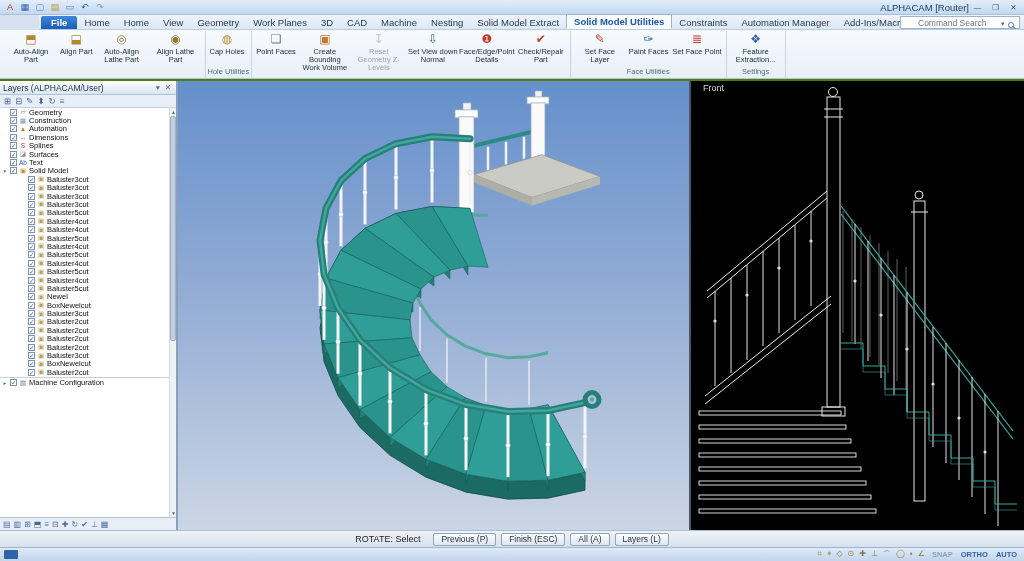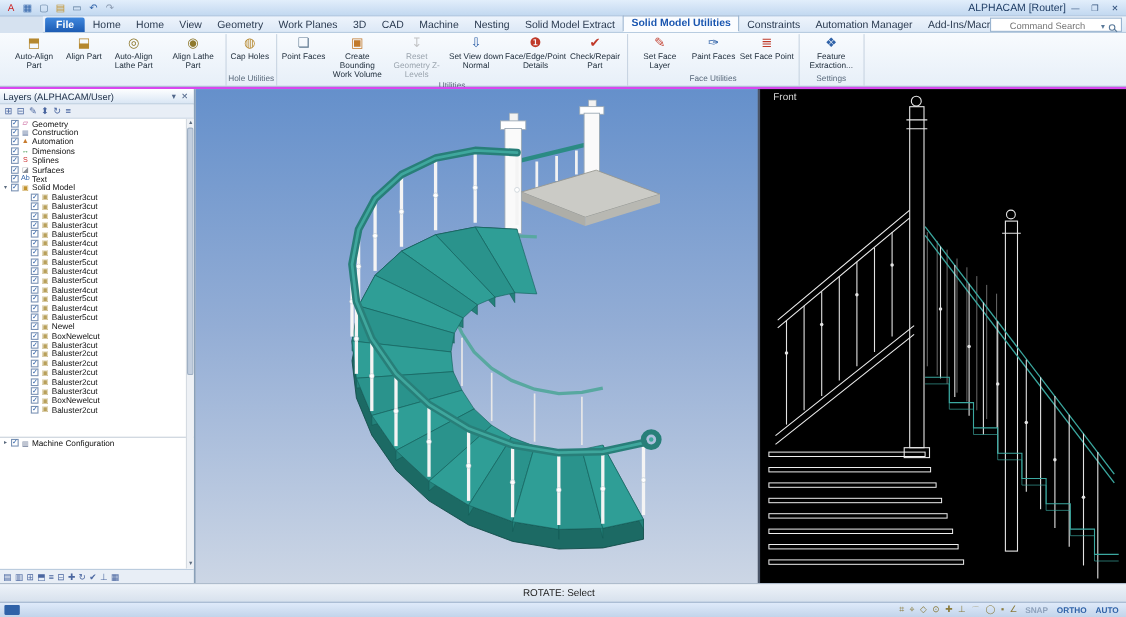--- a/index.html
+++ b/index.html
@@ -31,33 +31,33 @@
   .ribbon { height:49px; background:linear-gradient(#f8fbfe,#e7eff8); border-bottom:1px solid #b0c2d6; display:flex; padding:1px 2px 0; flex:0 0 49px; }
   .rgroup { display:flex; flex-direction:column; border-right:1px solid #c8d4e2; padding:0 2px; }
   .rbuttons { flex:1; display:flex; align-items:flex-start; }
   .rbtn { display:flex; flex-direction:column; align-items:center; text-align:center; font-size:7.5px; line-height:1.05; color:#22303e; padding:1px 2px 0; min-width:34px; max-width:54px; cursor:default; }
   .rbtn .ricon { height:15px; font-size:12px; display:flex; align-items:center; justify-content:center; margin-bottom:1px; }
   .rbtn.disabled { color:#9aa4ae; }
   .rbtn.disabled .ricon { filter:grayscale(1); opacity:.6; }
   .glabel { font-size:7.5px; color:#5a6a7c; text-align:center; padding:1px 0 2px; }
 
   
-  .main { flex:1; display:flex; border-top:2px solid #d946ef; min-height:0; }
+  .main { flex:1; display:flex; border-top:2px solid #4d7c0f; min-height:0; }
 
   
   .left-panel { width:178px; flex:0 0 178px; background:#f2f6fa; border-right:2px solid #8aa0b8; display:flex; flex-direction:column; min-height:0; }
   .panel-header { height:14px; flex:0 0 14px; background:linear-gradient(#fdfeff,#d9e6f4); border-bottom:1px solid #b0c4d8; font-size:8.5px; display:flex; align-items:center; padding:0 3px; color:#20324a; }
   .panel-header .ph-title { flex:1; white-space:nowrap; overflow:hidden; }
   .phicon { width:10px; text-align:center; font-size:7.5px; color:#51678a; cursor:default; }
   .panel-toolbar { height:13px; flex:0 0 13px; background:#e8eef6; border-bottom:1px solid #c8d4e0; display:flex; gap:4px; align-items:center; padding:0 4px; }
   .ptool { font-size:8.5px; color:#4a66a0; cursor:default; }
   .tree { flex:1; background:#fff; position:relative; overflow:hidden; font-size:7.5px; }
   .trow { display:flex; align-items:center; height:8.4px; padding-left:2px; gap:2px; white-space:nowrap; cursor:default; }
   .trow.lvl1 { padding-left:20px; }
-  .trow.divider { border-top:1px solid #c8d0da; margin-top:20px; padding-top:1px; height:10px; }
+  .trow.divider { border-top:1px solid #c8d0da; margin-top:0; padding-top:1px; height:10px; }
   .arrow { width:6px; font-size:5.5px; color:#5a6a7e; text-align:center; }
   .chk { width:7px; height:7px; flex:0 0 7px; border:1px solid #7a92b4; background:#fff; font-size:6.5px; line-height:6px; text-align:center; color:#2f62a8; }
   .chk::after { content:"✓"; }
   .ticon2 { font-size:6.5px; width:8px; text-align:center; }
   .tlabel { color:#111; }
   .tree-scroll { position:absolute; top:0; right:0; width:7px; height:100%; background:#eef1f5; border-left:1px solid #d5dbe2; }
   .tree-thumb { position:absolute; top:8px; right:0.5px; width:6px; height:55%; background:#c2cede; border:1px solid #9fb0c4; border-radius:2px; }
   .tree-scroll .sc-up, .tree-scroll .sc-dn { position:absolute; width:7px; height:8px; font-size:5px; color:#5a6a7e; text-align:center; line-height:8px; }
   .sc-up { top:0; } .sc-dn { bottom:0; }
   .panel-bottom { height:13px; flex:0 0 13px; border-top:1px solid #b0c4d8; background:#e8eef6; display:flex; gap:3px; align-items:center; padding:0 3px; }
@@ -218,21 +218,20 @@
           <div class="rbtn">
             <span class="ricon" style="color: rgb(192, 58, 42);">❶</span>
             <span>Face/Edge/Point Details</span>
           </div>
 
           <div class="rbtn">
             <span class="ricon" style="color: rgb(192, 58, 42);">✔</span>
             <span>Check/Repair Part</span>
           </div>
         </div>
-      <div class="glabel">Utilities</div>
     </div>
     <div class="rgroup">
       <div class="rbuttons">
 
           <div class="rbtn">
             <span class="ricon" style="color: rgb(192, 58, 42);">✎</span>
             <span>Set Face Layer</span>
           </div>
 
           <div class="rbtn">
@@ -753,20 +752,30 @@
         <g stroke="#3ba8a0" fill="none" stroke-width="1">
           <path d="M150,262 h22 v23 h22 v23 h22 v23 h22 v23 h22 v23 h22 v23 h22 v23 h22"></path>
           <path d="M150,268 h22 v23 h22 v23 h22 v23 h22 v23 h22 v23 h22 v23 h22 v23 h22" stroke-width="0.6"></path>
         </g>
       </svg>
     </div>
   </div>
 
   <div class="command-bar">
     <span class="prompt">ROTATE: Select</span>
+    <div style="display:flex;gap:5px;">
+
+        <button class="cbtn">Previous (P)</button>
+
+        <button class="cbtn">Finish (ESC)</button>
+
+        <button class="cbtn">All (A)</button>
+
+        <button class="cbtn">Layers (L)</button>
+      </div>
   </div>
 
   <div class="statusbar">
     <div class="sb-chip"></div>
     <div class="sb-spacer"></div>
     <div style="display:flex;gap:5px;">
 
         <span class="sicon">⌗</span>
 
         <span class="sicon">⌖</span>

